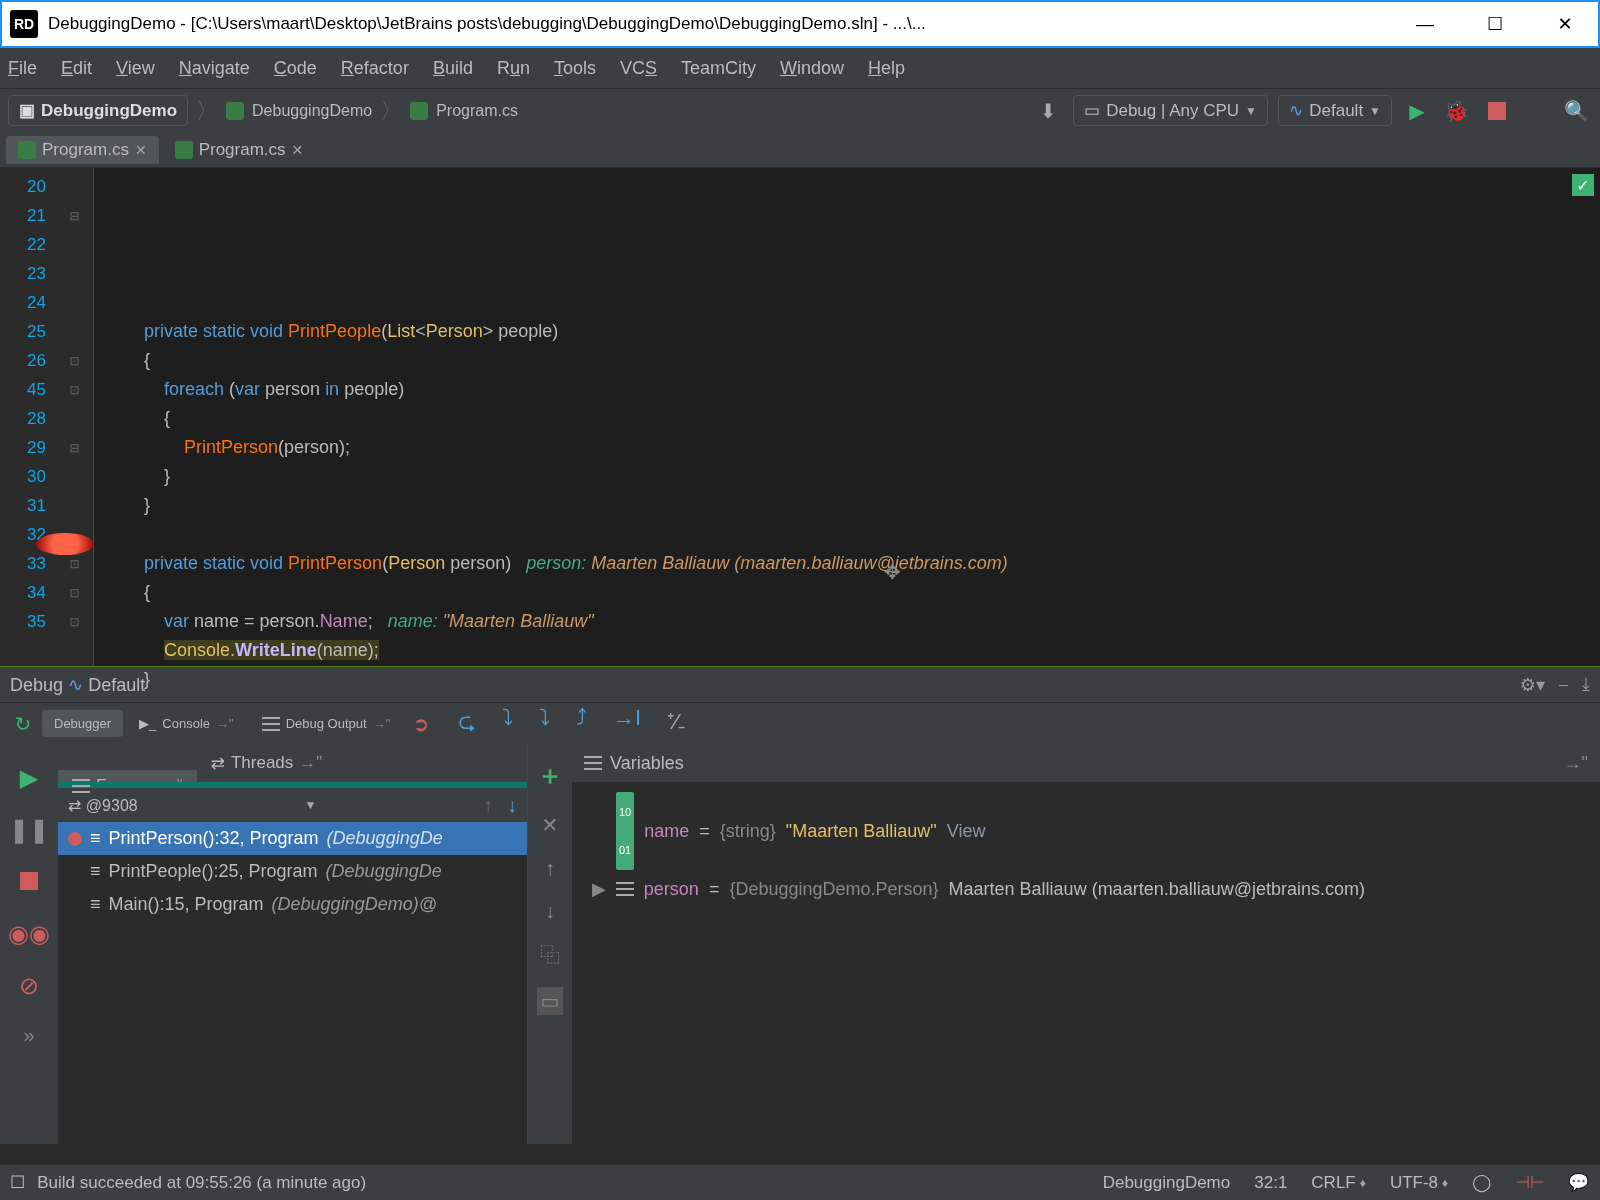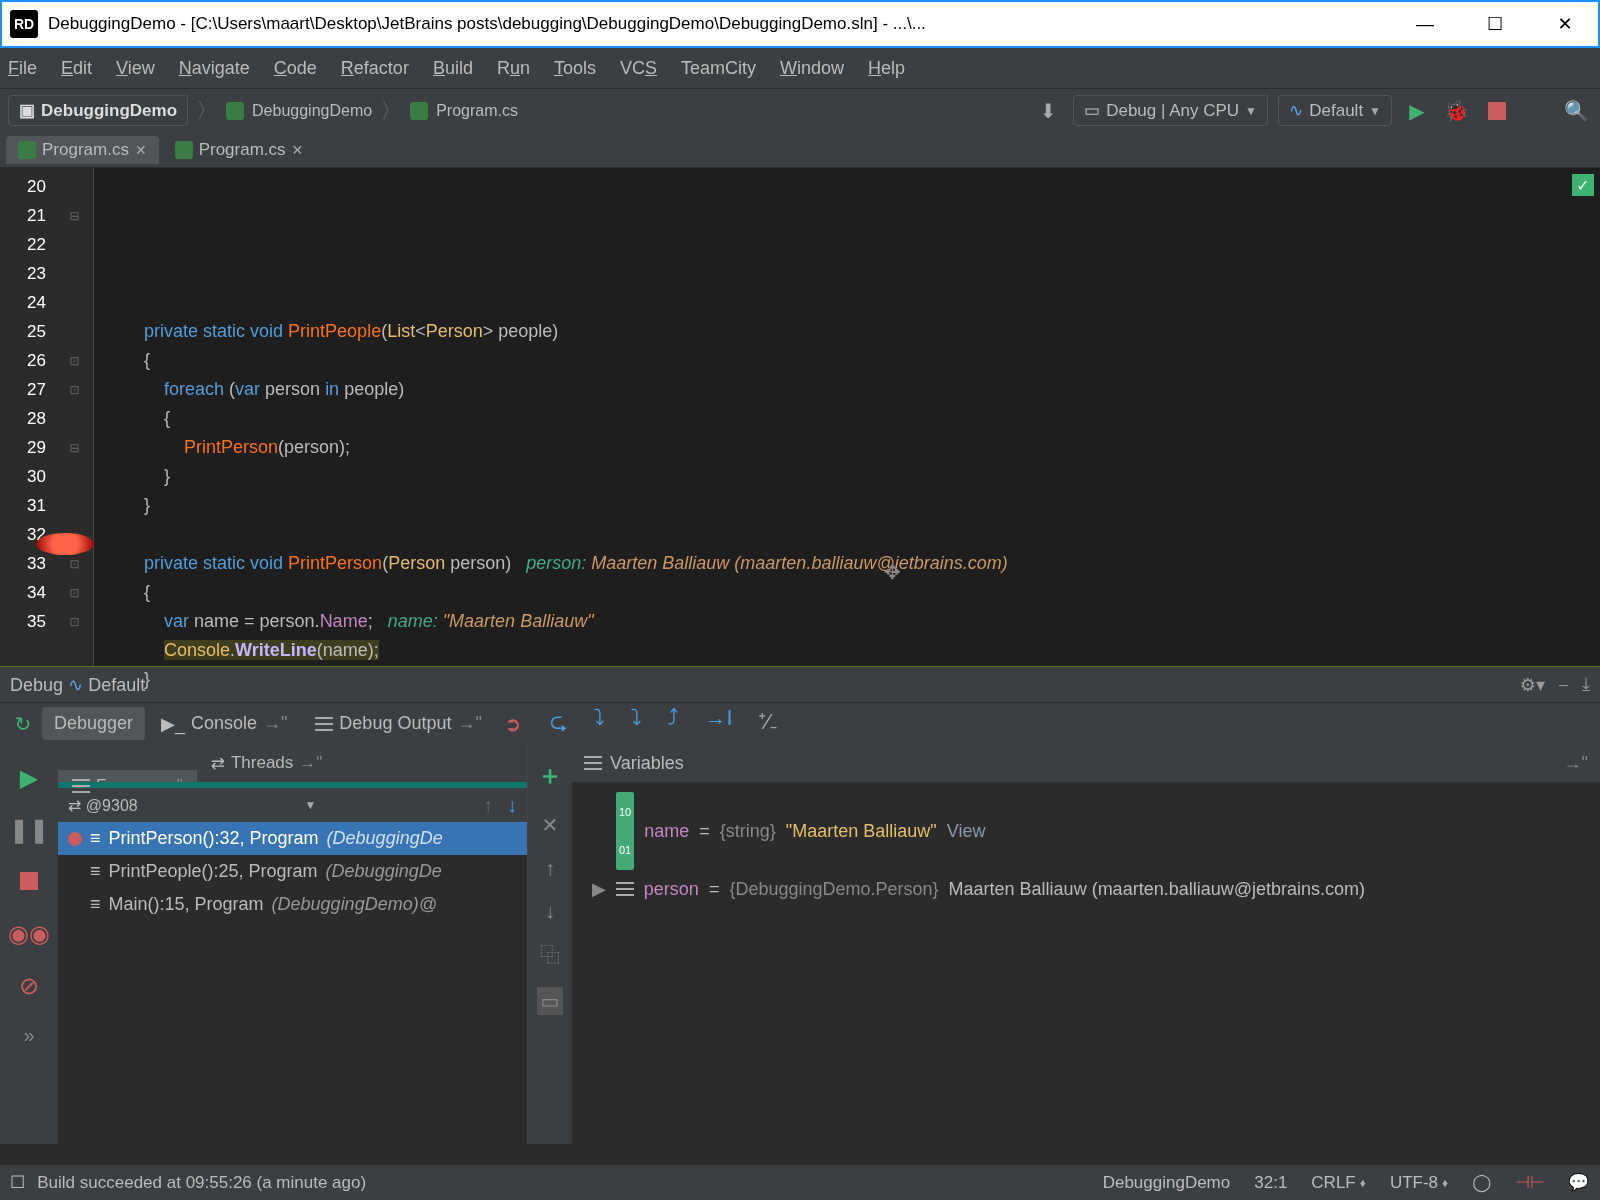--- a/index.html
+++ b/index.html
@@ -33,21 +33,21 @@
 
 
 .edtabs { height:36px; background:#3c3f41; display:flex; align-items:center; padding-left:6px; gap:4px; border-bottom:1px solid #2b2b2b; }
 .edtab { display:flex; align-items:center; gap:6px; padding:4px 12px; background:#515658; border-radius:4px 4px 0 0; font-size:17px; }
 .edtab .close { font-size:14px; color:#aaa; }
 .edtab.inactive { background:transparent; }
 .csicon { width:18px; height:18px; background:#3a7d44; border-radius:3px; display:inline-block; }
 
 
 .editor { height:498px; display:flex; background:#1e1e1e; position:relative; }
-.gutter { width:56px; text-align:right; padding:4px 10px 0 0; color:#ffffff; font-family:Consolas,monospace; font-size:17px; line-height:29px; background:#2b2b2b; }
+.gutter { width:56px; text-align:right; padding:4px 10px 0 0; color:#0ea5e9; font-family:Consolas,monospace; font-size:17px; line-height:29px; background:#2b2b2b; }
 .fold-col { width:38px; background:#2b2b2b; border-right:1px solid #444; padding-top:4px; }
 .fold-col div { height:29px; display:flex; align-items:center; justify-content:center; color:#666; font-size:12px; }
 .codearea { flex:1; font-family:Consolas,monospace; font-size:18px; line-height:29px; padding:4px 0 0 50px; position:relative; white-space:pre; }
 .codearea .line { height:29px; }
 .kw { color:#569cd6; }
 .type { color:#e6bd69; }
 .mtd { color:#f97316; }
 .mtd2 { color:#c4b5fd;font-weight:bold; }
 .prop { color:#c586c0; }
 .hint { color:#4a8; font-style:italic; }
@@ -55,21 +55,21 @@
 .hl { background:#3e3e1e; }
 .execpt { position:absolute; left:36px; top:365px; width:58px; height:22px; border-radius:50%; background:radial-gradient(circle,#ff6347 40%,#8b0000 100%); }
 .cursor-cross { position:absolute; left:790px; top:390px; color:#888; font-size:20px; }
 .check-ok { position:absolute; right:6px; top:6px; width:22px; height:22px; background:#3cb371; color:#fff; display:flex; align-items:center; justify-content:center; font-size:16px; }
 
 
 .dbg-title { height:36px; background:#3c3f41; display:flex; align-items:center; padding:0 10px; justify-content:space-between; font-size:18px; border-top:1px solid #4d7c0f; }
 .dbg-title-right { display:flex; gap:14px; color:#999; font-size:18px; }
 
 .dbg-toolbar { height:42px; background:#3c3f41; display:flex; align-items:center; padding:0 8px; gap:4px; border-top:1px solid #2b2b2b; }
-.dbg-tab { display:flex; align-items:center; gap:6px; padding:6px 12px; font-size:18px; }
+.dbg-tab { display:flex; align-items:center; gap:6px; padding:6px 12px; font-size:13px; }
 .dbg-tab.active { background:#515658; border-radius:4px; }
 .step-icons { display:flex; gap:26px; margin-left:18px; }
 .step-icons span { color:#4a9de0; font-size:22px; }
 
 
 .dbg-body { height:400px; display:flex; background:#2b2b2b; }
 .dbg-left { width:58px; background:#3c3f41; display:flex; flex-direction:column; align-items:center; gap:24px; padding-top:20px; font-size:24px; }
 .dbg-frames { width:470px; background:#2b2b2b; border-right:1px solid #444; display:flex; flex-direction:column; }
 .frames-tabs { height:38px; display:flex; align-items:center; background:#3c3f41; }
 .frames-tabs .ftab { padding:6px 14px; font-size:17px; display:flex; align-items:center; gap:6px; }
@@ -184,21 +184,21 @@
 
 <div class="editor">
   <div class="gutter" id="gutter">
       <div>20</div>
       <div>21</div>
       <div>22</div>
       <div>23</div>
       <div>24</div>
       <div>25</div>
       <div>26</div>
-      <div>27</div>
+      <div>45</div>
       <div>28</div>
       <div>29</div>
       <div>30</div>
       <div>31</div>
       <div>32</div>
       <div>33</div>
       <div>34</div>
       <div>35</div>
     </div>
   <div class="fold-col" id="foldcol">

